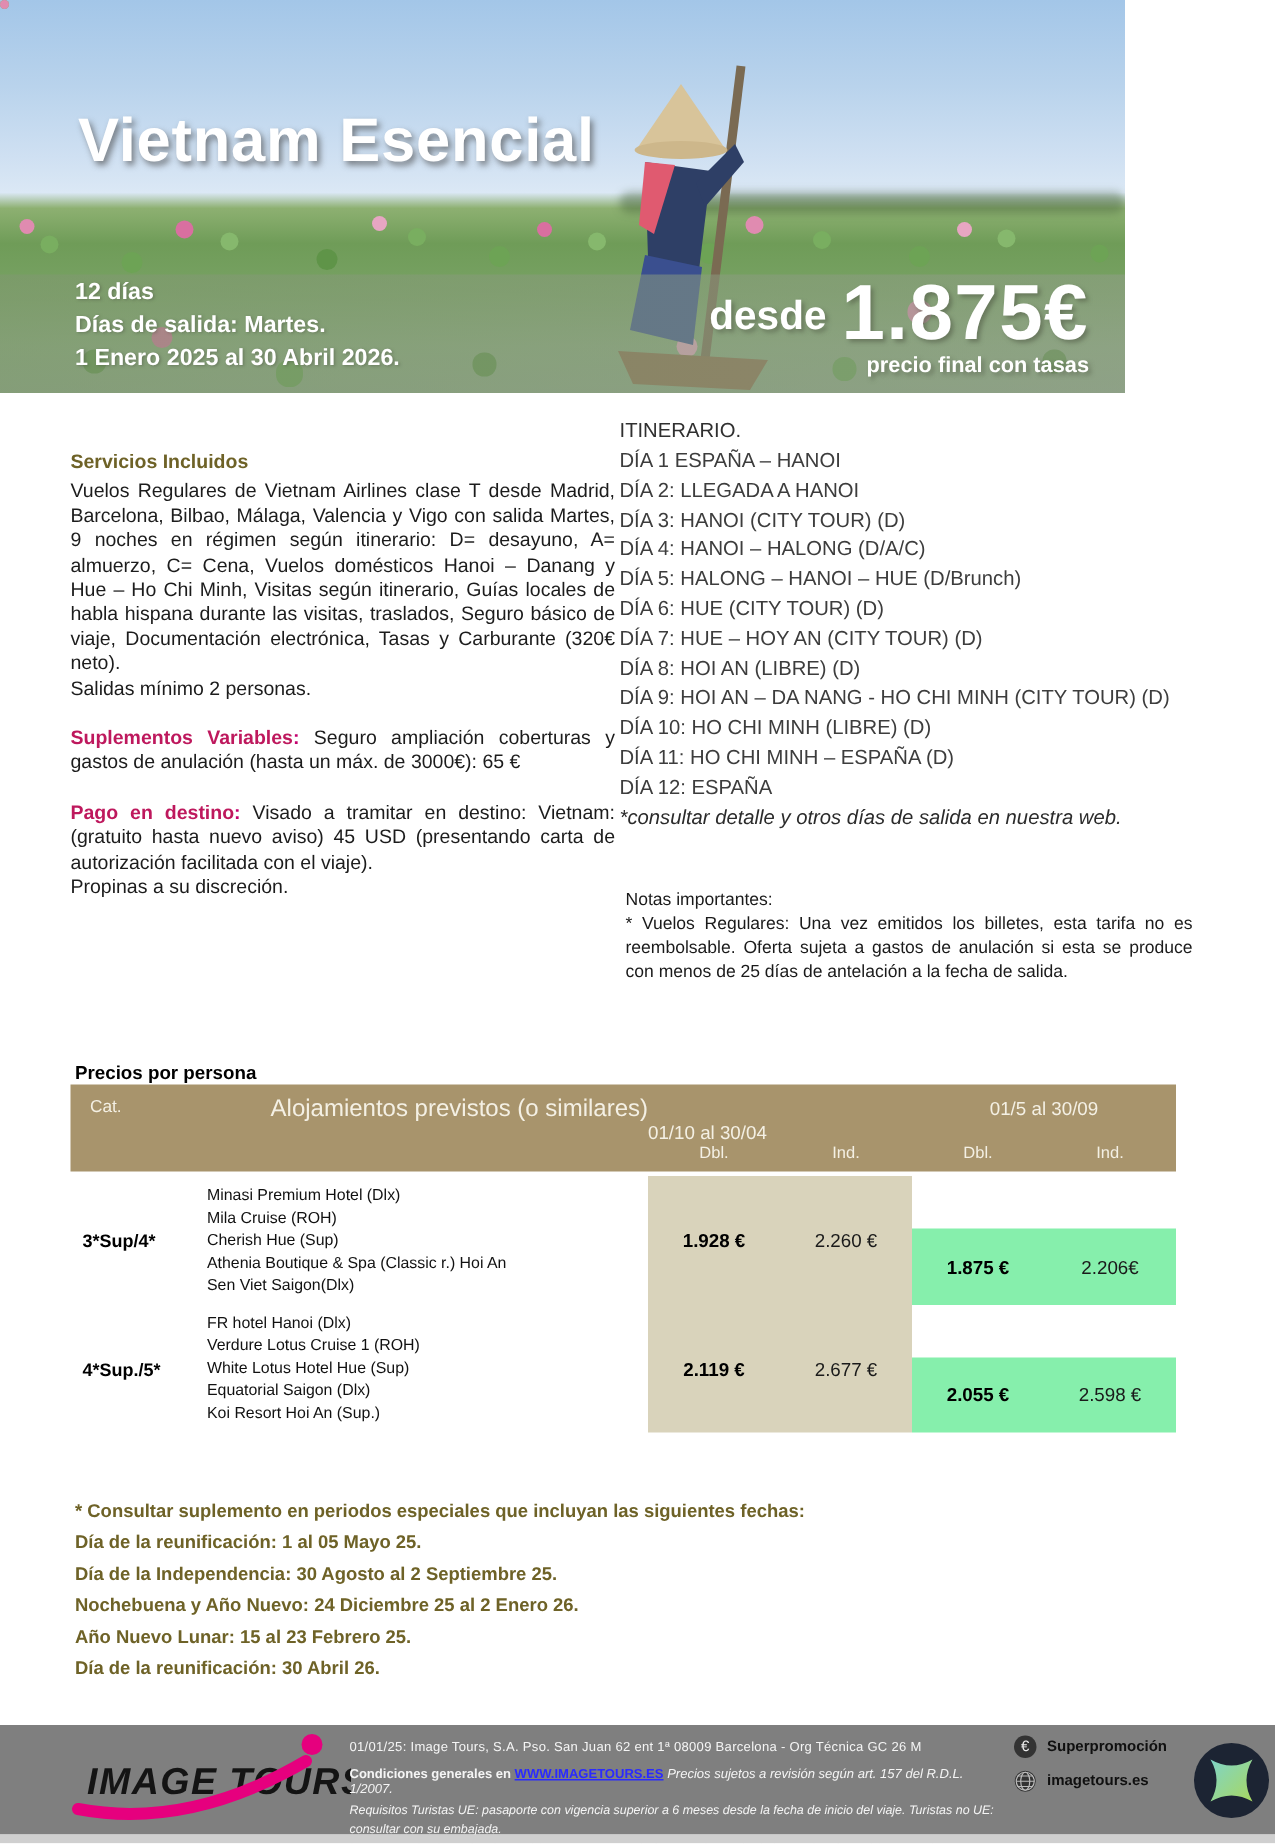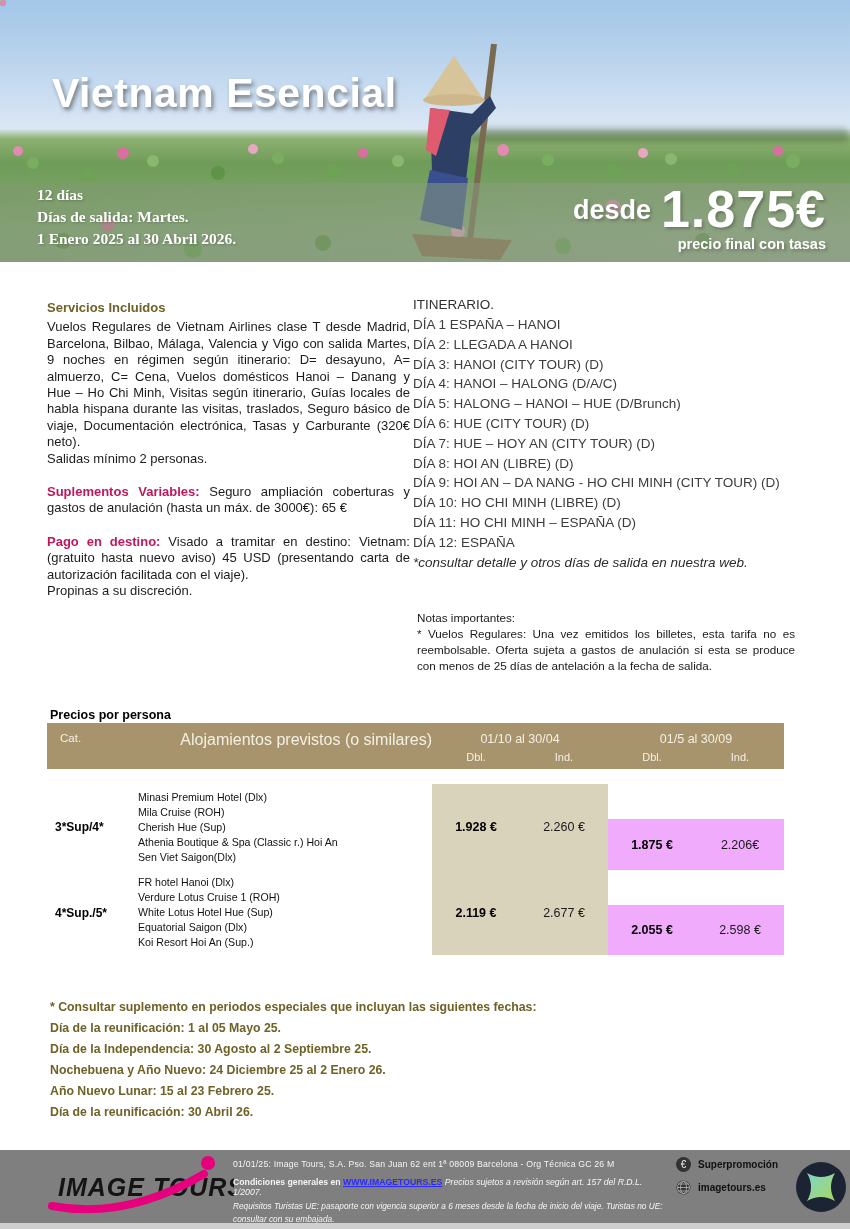--- a/index.html
+++ b/index.html
@@ -1,74 +1,74 @@
 <!DOCTYPE html>
 <html><head>
 <meta charset="utf-8">
 <style>
   * { margin:0; padding:0; box-sizing:border-box; }
   html,body { background:#ffffff; }
   body { font-family:"Liberation Sans", sans-serif; }
   #canvas { position:relative; width:850px; height:1229px; background:#fff; overflow:hidden; margin:0 auto; }
 
   
-  .hero { position:absolute; left:0; top:0; width:850px; height:262px; overflow:hidden;
+  .hero { position:absolute; left:0; top:0; width:750px; height:262px; overflow:hidden;
     background:
       linear-gradient(180deg,#a3c6e8 0%,#b9d3ec 22%,#cfe0f2 40%,#dbe8f5 49%,
                       #8db071 53%,#6f9c58 62%,#79a265 75%,#88a87c 88%,#8aa483 100%);
   }
   .hero .treeline { position:absolute; left:55%; top:128px; width:45%; height:14px;
       background:rgba(52,82,44,.38); filter:blur(3px); border-radius:8px; }
   .dots { position:absolute; left:0; top:0; width:6px; height:6px; border-radius:50%; }
   .hero-overlay { position:absolute; left:0; bottom:0; width:100%; height:79px;
       background:linear-gradient(90deg, rgba(128,152,112,.55), rgba(146,158,138,.52)); }
   .hero-title { position:absolute; left:52px; top:70px; font-size:41px; font-weight:bold; color:#ffffff;
       letter-spacing:.5px; text-shadow:2px 3px 4px rgba(70,70,70,.65); }
-  .hero-info { position:absolute; left:37px; top:184px; color:#fff; font-weight:bold;
-      font-size:15.5px; line-height:22px; text-shadow:1px 1px 2px rgba(80,90,70,.5);font-family:Liberation Serif, serif; }
+  .hero-info { position:absolute; left:50px; top:184px; color:#fff; font-weight:bold;
+      font-size:15.5px; line-height:22px; text-shadow:1px 1px 2px rgba(80,90,70,.5); }
   .hero-price { position:absolute; right:24px; top:186px; display:flex; align-items:center; color:#fff;
       text-shadow:2px 2px 3px rgba(80,90,70,.55);margin-left:32px; }
   .hero-price .desde { font-size:27px; font-weight:bold; margin:0 10px 16px 0; }
   .hero-price .big { font-size:52px; font-weight:bold; line-height:.9; letter-spacing:1px; }
   .hero-price .note { font-size:14.5px; font-weight:bold; text-align:right; margin-top:3px; }
 
   
   .hero-fig { position:absolute; left:372px; top:38px; }
 
   
   .col-left { position:absolute; left:47px; top:300px; width:363px; color:#1c1c1c; font-size:13px; line-height:16.4px; }
   .h-olive { color:#6e6227; font-weight:bold; font-size:13px; margin-bottom:3px; }
   .jtext { text-align:justify; }
   .lbl-olive { color:#be185d; font-weight:bold; }
   .colon-mag { color:#c4006e; font-weight:bold; }
   .sp16 { height:17px; }
 
-  .col-right { position:absolute; left:413px; top:295px; width:402px; color:#3d3d3d; }
+  .col-right { position:absolute; left:413px; top:277px; width:402px; color:#3d3d3d; }
   .itin-h { font-size:13.5px; line-height:20px; color:#303030; }
   .itin-day { font-size:13.5px; line-height:19.8px; }
   .itin-note { font-size:13.5px; line-height:20px; font-style:italic; color:#2b2b2b; }
   .notas { margin-top:37px; padding-left:4px; width:382px; color:#1a1a1a; font-size:11.7px; line-height:16px; }
 
   
   .ptitle { position:absolute; left:50px; top:708px; font-size:12.5px; font-weight:bold; color:#000; }
-  .ptable-head { position:absolute; left:47px; top:723px; width:737px; height:46px; background:#a8946c; color:#f4f0e4; }
+  .ptable-head { position:absolute; left:47px; top:723px; width:737px; height:58px; background:#a8946c; color:#f4f0e4; }
   .ph-cat { position:absolute; left:13px; top:9px; font-size:11.5px; }
   .ph-hotels { position:absolute; left:83px; top:8px; width:302px; text-align:right; font-size:16px; }
-  .ph-season1 { position:absolute; left:385px; top:9px; width:176px; text-align:center; font-size:12.5px; }
+  .ph-season1 { position:absolute; left:385px; top:25px; width:176px; font-size:12.5px; }
   .ph-season2 { position:absolute; left:561px; top:9px; width:176px; text-align:center; font-size:12.5px; }
   .ph-sub { position:absolute; bottom:6px; width:88px; text-align:center; font-size:11px; }
 
   .ptable-body { position:absolute; left:47px; top:784px; width:737px; }
   .prow { display:flex; }
   .pc-cat { width:83px; display:flex; align-items:center; font-size:12px; font-weight:bold; color:#000; padding-left:8px; }
   .pc-hotels { width:302px; font-size:10.6px; line-height:15px; color:#111; padding:6px 0 6px 8px;
                display:flex; flex-direction:column; justify-content:center; }
   .pc-price { width:88px; display:flex; align-items:center; justify-content:center; font-size:12.5px; color:#1a1a1a; }
   .s1bg { background:#d9d3bb; }
-  .s2bg { background:#f0abfc;margin-top:35px; }
+  .s2bg { background:#86efac;margin-top:35px; }
   .bold { font-weight:bold; color:#000; }
   .rowA { height:86px; }
   .rowB { height:85px; }
 
   
   .special { position:absolute; left:50px; top:997px; color:#6e6227; font-weight:bold; font-size:12.3px; line-height:21px; }
 
   
   .footer { position:absolute; left:0; top:1150px; width:850px; height:73px; background:#7f7f7f; }
   .footer-strip { position:absolute; left:0; top:1223px; width:850px; height:6px; background:#cfcfcf; }

